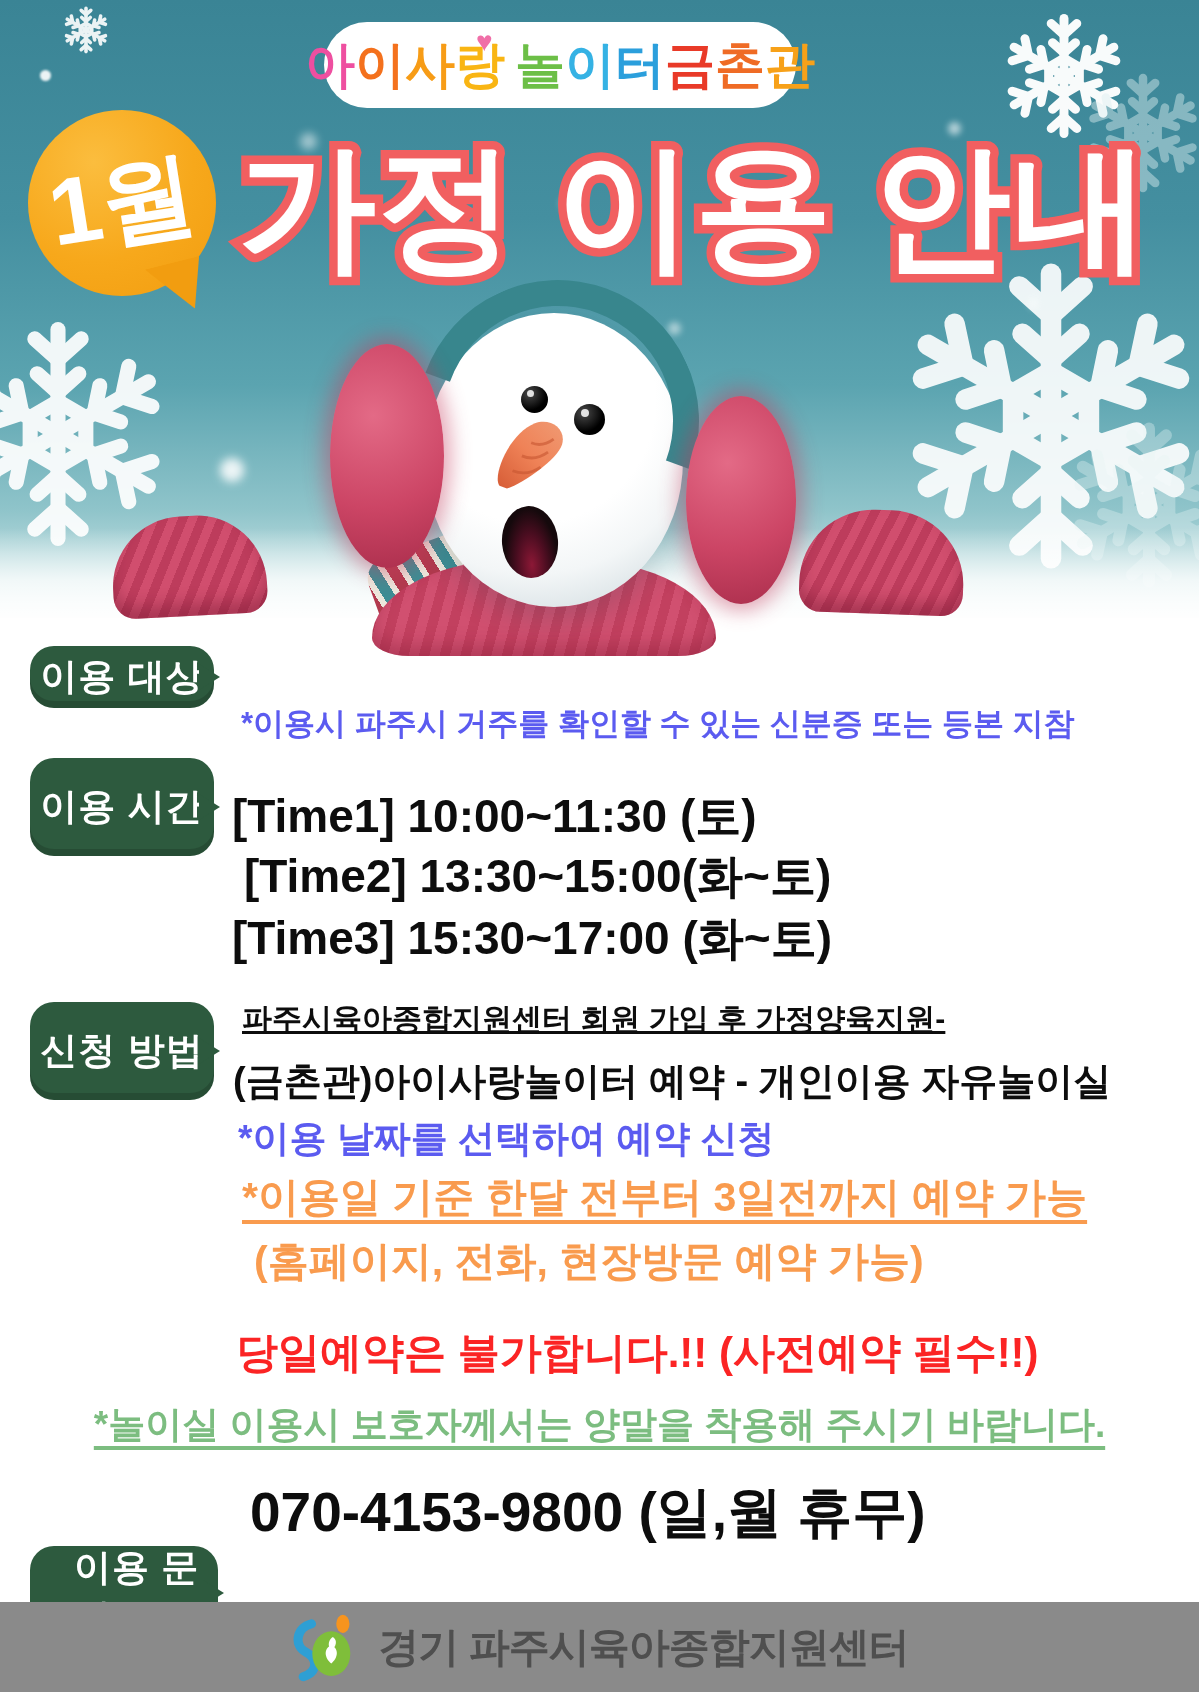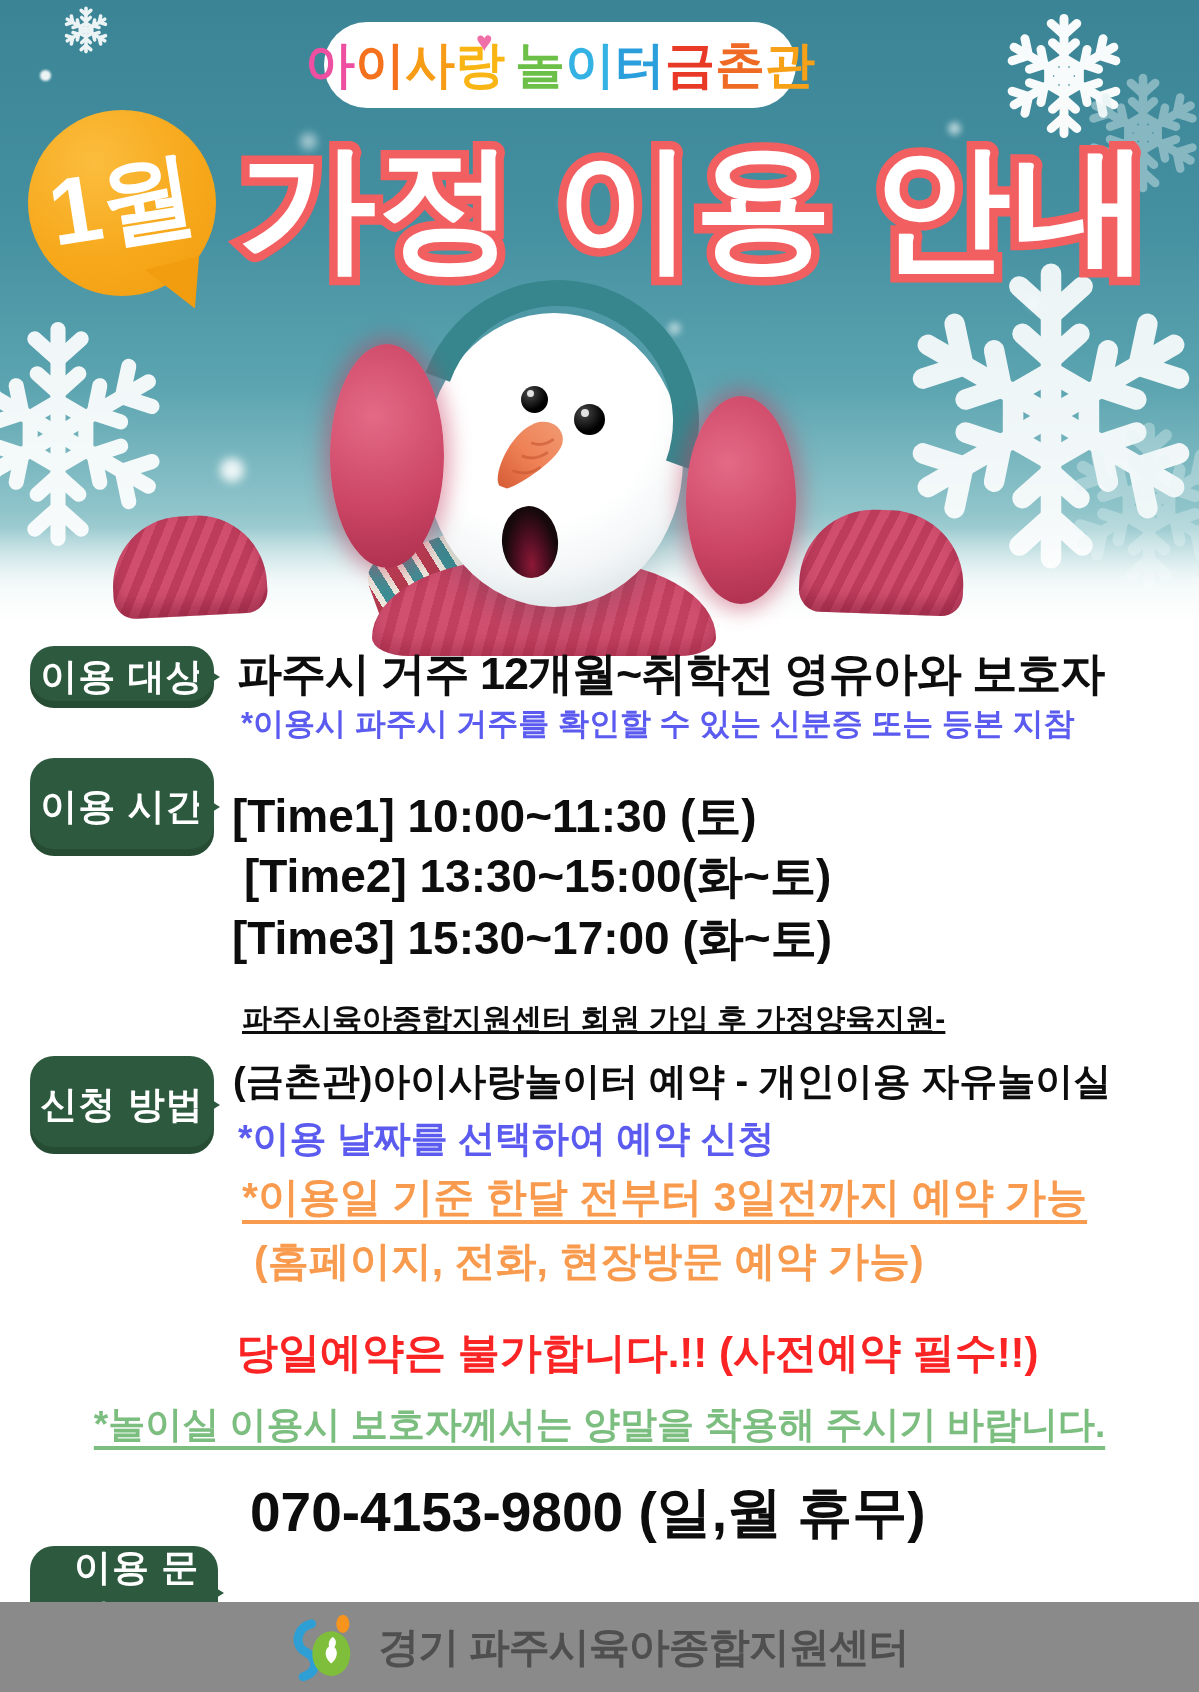--- a/index.html
+++ b/index.html
@@ -78,21 +78,21 @@
   
   .white-section{ position:absolute; left:0; top:618px; width:1199px; height:1074px; background:#fff; z-index:2; }
 
   .badge{ position:absolute; left:30px; z-index:8; border-radius:24px; color:#fff; font-weight:800;
     display:flex; align-items:center; justify-content:center; font-size:37px; letter-spacing:1px;
     box-shadow:inset 0 -7px 0 rgba(0,0,0,.15); }
   .badge::after{ content:""; position:absolute; right:-19px; top:50%; transform:translateY(-50%);
     border:13px solid transparent; border-left:21px solid #2d5a3e; }
   .badge.b-target{ top:646px; width:184px; height:62px; }
   .badge.b-hours{ top:758px; width:184px; height:98px; }
-  .badge.b-apply{ top:1056px; width:184px; height:98px; }
+  .badge.b-apply{ top:1002px; width:184px; height:98px; }
   .badge.b-contact{ top:1546px; width:188px; height:94px;padding-left:44px; }
 
   .line{ position:absolute; z-index:8; font-weight:800; color:#0d0d0d; white-space:nowrap; }
   .t-target{ left:237px; top:644px; font-size:45px; letter-spacing:-1px; }
   .t-target-note{ left:241px; top:703px; font-size:31px; }
   .t-hours1{ left:232px; top:786px; font-size:46px; }
   .t-hours2{ left:244px; top:846px; font-size:46px; }
   .t-hours3{ left:232px; top:908px; font-size:46px; }
   .t-apply1{ left:242px; top:999px; font-size:30px;text-decoration:underline; }
   .t-apply2{ left:233px; top:1056px; font-size:38px; }
@@ -198,21 +198,20 @@
     <path d="M22 60 q 16 6 30 -4 M32 44 q 14 6 28 -4 M42 30 q 12 5 24 -4" stroke="#c75531" stroke-width="3" fill="none" opacity=".6"></path>
   </svg>
   <div class="mouth"></div>
 
   <div class="mitten left"></div>
   <div class="mitten right"></div>
 
   <div class="white-section"></div>
 
   <div class="badge b-target" style="background-color: rgb(45, 90, 62);">이용 대상</div>
-  <div class="line t-target">파주시 거주 12개월~취학전 영유아와 보호자</div>
   <div class="line t-target-note" style="color: rgb(91, 91, 240);">*이용시 파주시 거주를 확인할 수 있는 신분증 또는 등본 지참</div>
 
   <div class="badge b-hours" style="background-color: rgb(45, 90, 62);">이용 시간</div>
   <div class="line t-hours1">[Time1] 10:00~11:30 (토)</div>
   <div class="line t-hours2">[Time2] 13:30~15:00(화~토)</div>
   <div class="line t-hours3">[Time3] 15:30~17:00 (화~토)</div>
 
   <div class="badge b-apply" style="background-color: rgb(45, 90, 62);">신청 방법</div>
   <div class="line t-apply1">파주시육아종합지원센터 회원 가입 후 가정양육지원-</div>
   <div class="line t-apply2">(금촌관)아이사랑놀이터 예약 - 개인이용 자유놀이실</div>

